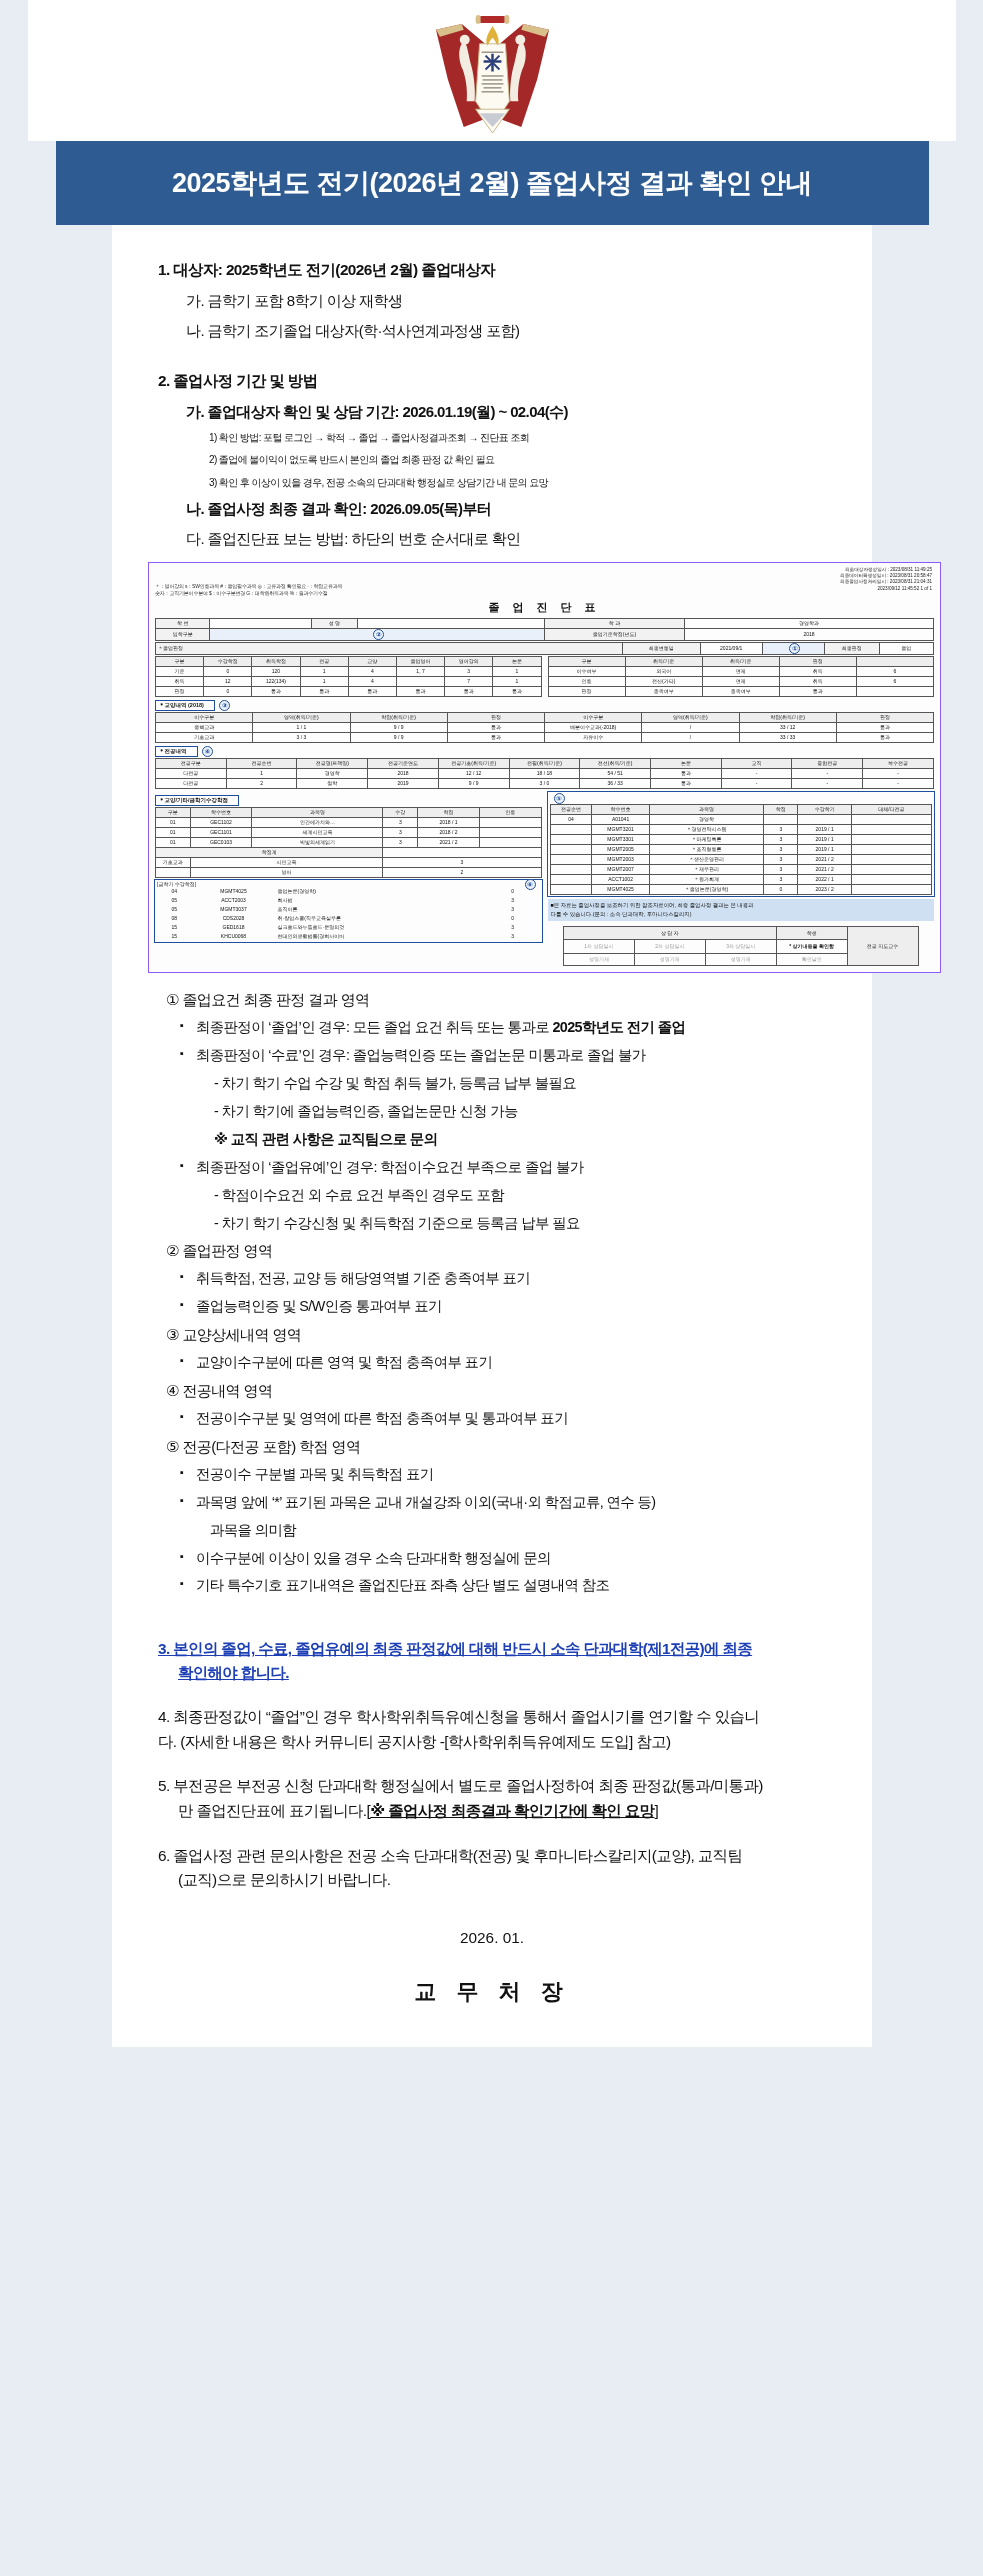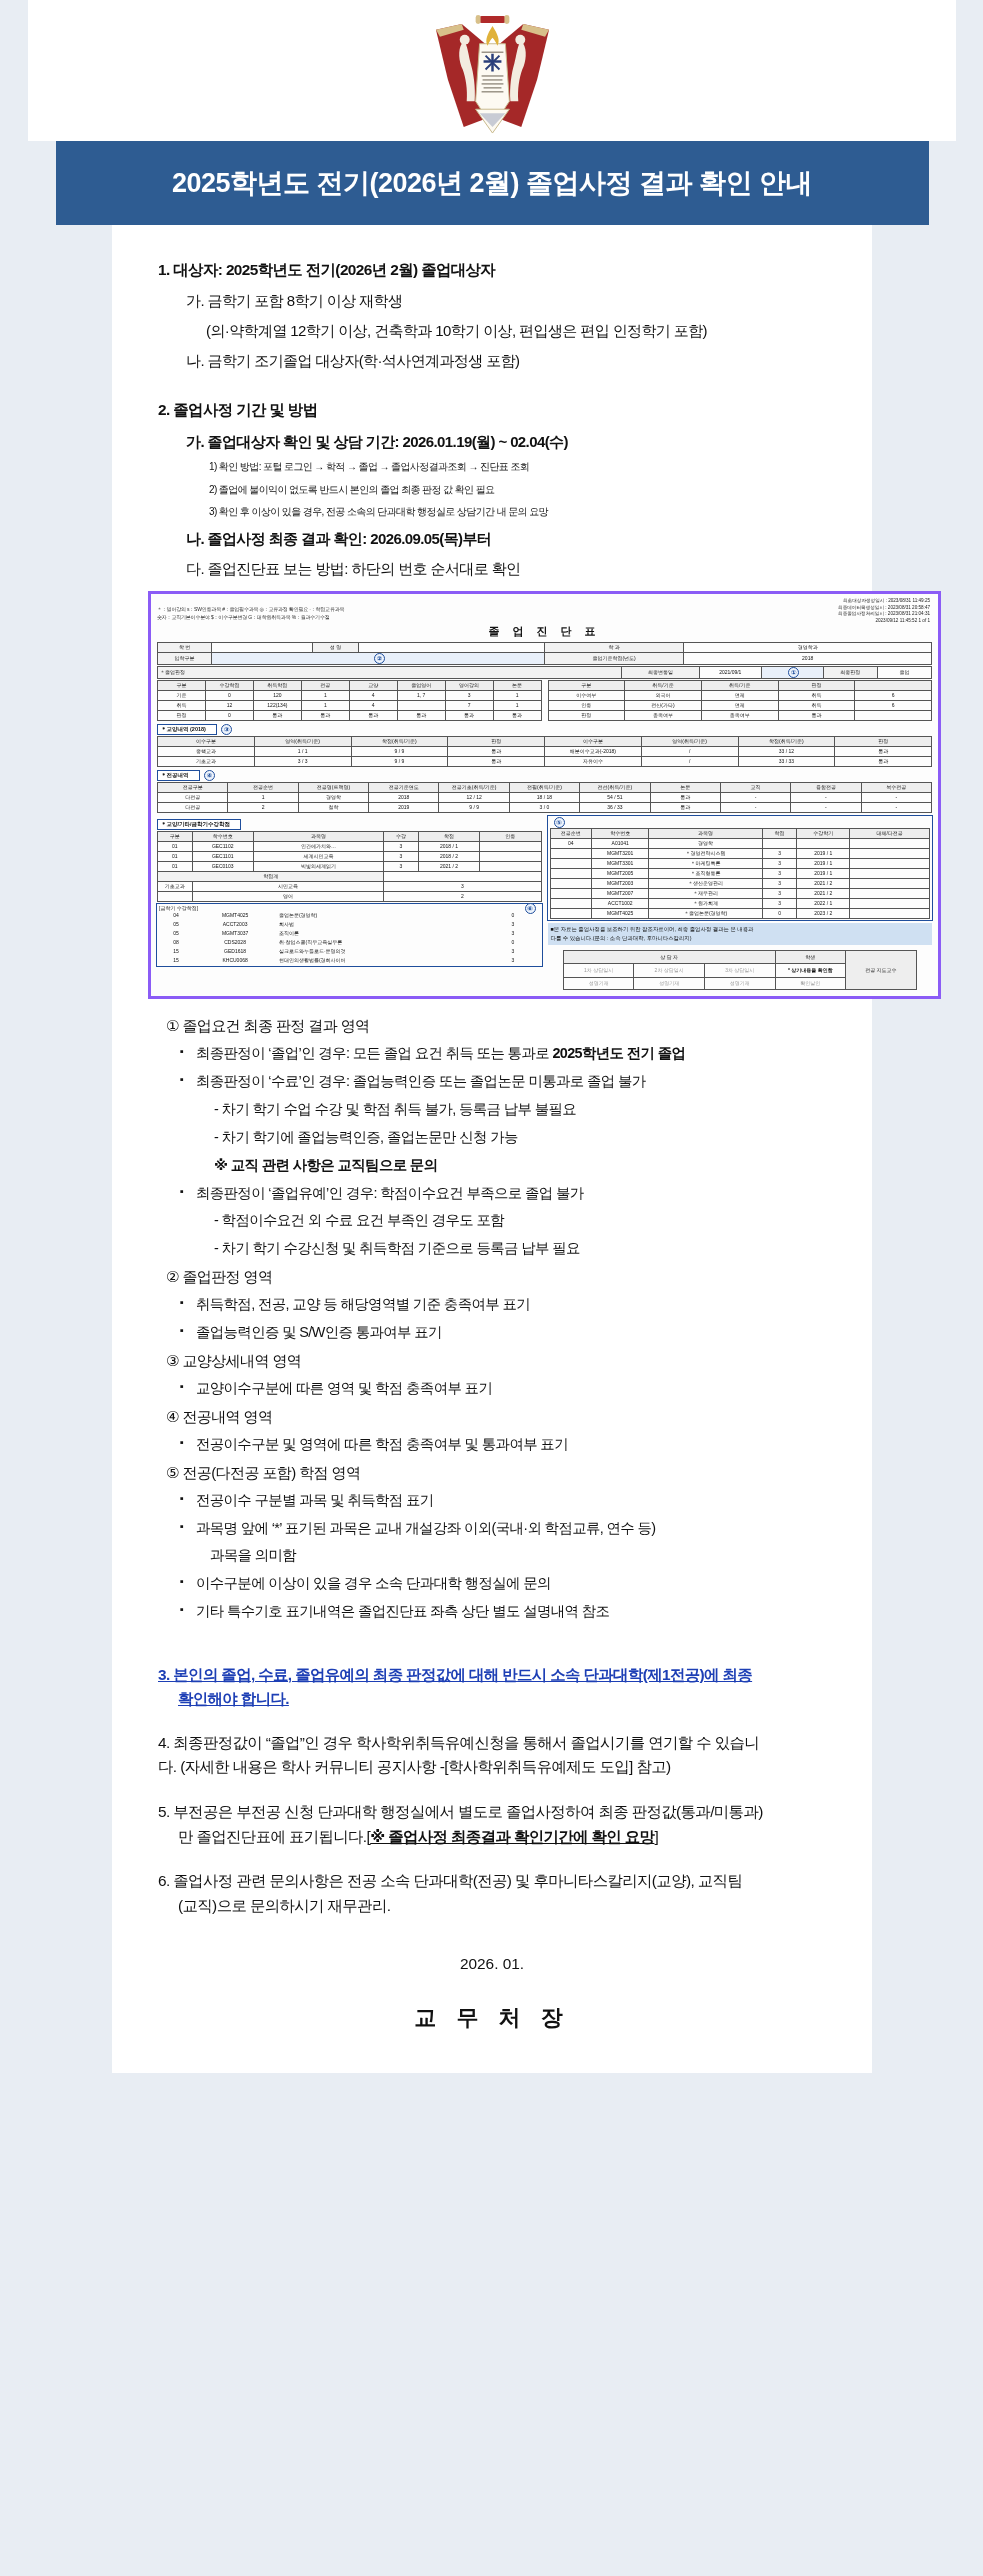--- a/index.html
+++ b/index.html
@@ -105,23 +105,23 @@
     padding-left: 10px;
     margin: 0;
   }
   .u-bold { font-weight: bold; text-decoration: underline; }
   .b { font-weight: bold; }
 
   
   .formbox {
     width: 793px;
     margin: 12px auto 6px auto;
-    border: 3px solid #8b5cf6;
+    border: 1px solid #8b5cf6;
     background: #fdfdfd;
-    padding: 12px 6px 6px 6px;
+    padding: 20px 6px 6px 6px;
     font-size: 5px;
     position: relative;
   }
   .legend {
     font-size: 5px;
     line-height: 1.45;
     color: #2a2a2a;
     letter-spacing: -0.2px;
     margin-bottom: 3px;
   }
@@ -305,21 +305,20 @@
   <div class="title-band">2025학년도 전기(2026년 2월) 졸업사정 결과 확인 안내</div>
 
   <div class="white-sheet">
     <div class="body-inner">
 
       <div class="spacer-lg"></div>
 
       <div>
         <p class="lvl1">1. 대상자: 2025학년도 전기(2026년 2월) 졸업대상자</p>
         <p class="lvl2">가. 금학기 포함 8학기 이상 재학생</p>
-        <p class="lvl2sub">(의·약학계열 12학기 이상, 건축학과 10학기 이상, 편입생은 편입 인정학기 포함)</p>
         <p class="lvl2">나. 금학기 조기졸업 대상자(학·석사연계과정생 포함)</p>
       </div>
 
       <div class="spacer-md"></div>
 
       <div>
         <p class="lvl1">2. 졸업사정 기간 및 방법</p>
         <p class="lvl2 bold">가. 졸업대상자 확인 및 상담 기간: 2026.01.19(월) ~ 02.04(수)</p>
         <p class="lvl3">1) 확인 방법: 포털 로그인 → 학적 → 졸업 → 졸업사정결과조회 → 진단표 조회</p>
         <p class="lvl3">2) 졸업에 불이익이 없도록 반드시 본인의 졸업 최종 판정 값 확인 필요</p>
@@ -817,21 +816,21 @@
 
       <div>
         <p class="para-num">5. 부전공은 부전공 신청 단과대학 행정실에서 별도로 졸업사정하여 최종 판정값(통과/미통과)</p>
         <p class="para-num" style="padding-left:30px"><span>만 졸업진단표에 표기됩니다.[</span><span class="u-bold">※ 졸업사정 최종결과 확인기간에 확인 요망</span><span>]</span></p>
       </div>
 
       <div class="spacer-md"></div>
 
       <div>
         <p class="para-num">6. 졸업사정 관련 문의사항은 전공 소속 단과대학(전공) 및 후마니타스칼리지(교양), 교직팀</p>
-        <p class="para-num" style="padding-left:30px">(교직)으로 문의하시기 재무관리.</p>
+        <p class="para-num" style="padding-left:30px">(교직)으로 문의하시기 바랍니다.</p>
       </div>
 
       <p class="sign-date">2026. 01.</p>
       <p class="sign-name">교 무 처 장</p>
 
     </div>
   </div>
 </div>
 
 

